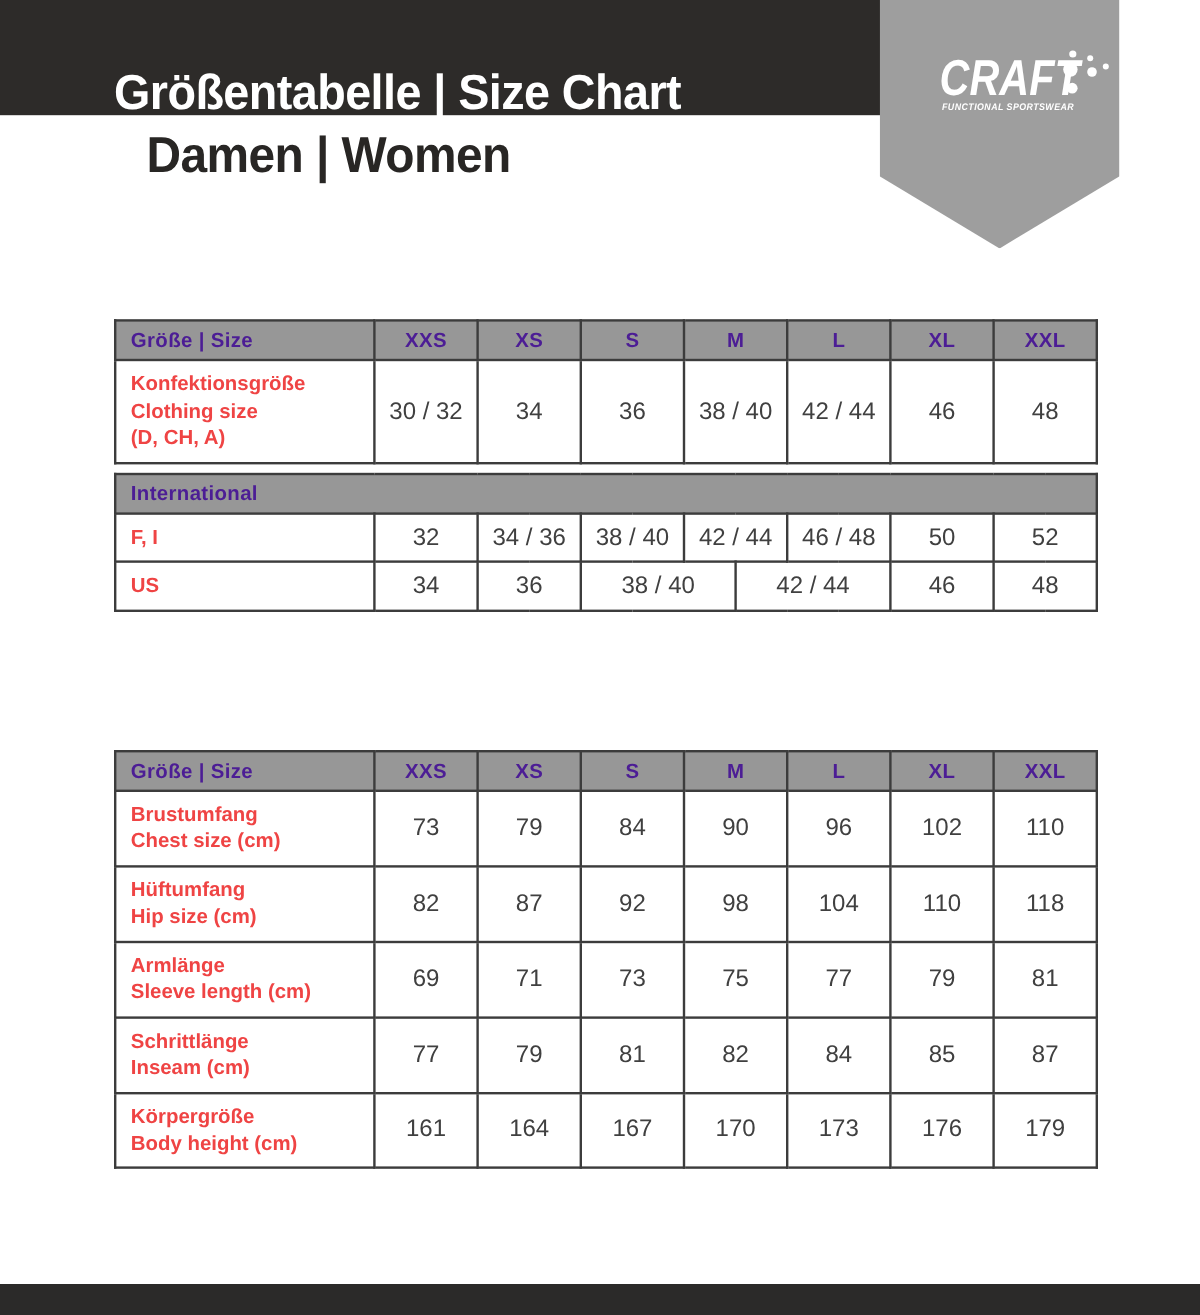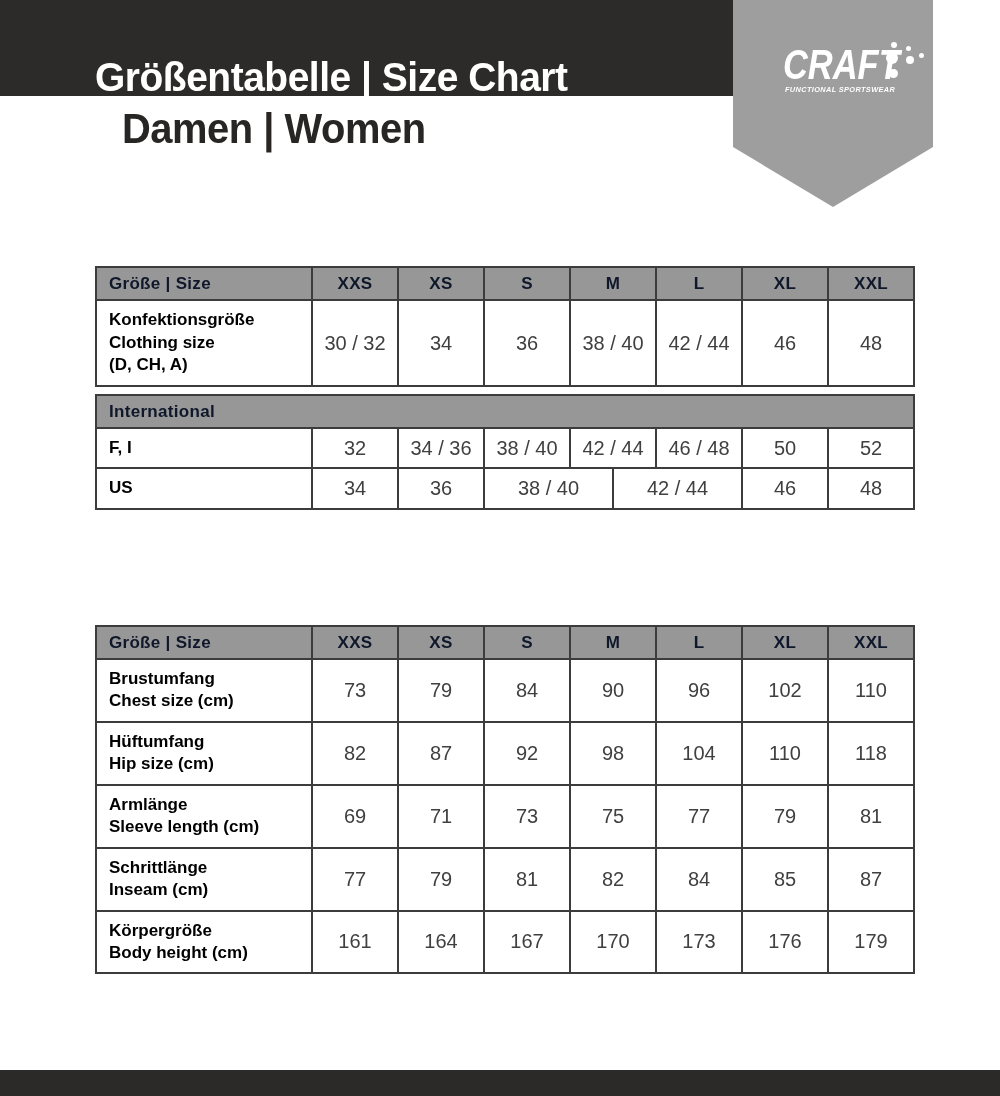--- a/index.html
+++ b/index.html
@@ -57,28 +57,28 @@
   .d5 { left:25px; top:14px; width:8px;  height:8px; }
   .d6 { left:38px; top:11px; width:5px;  height:5px; }
 
   
   table {
     position:absolute; left:95px; border-collapse:collapse; table-layout:fixed;
     font-family:"Liberation Sans", sans-serif;
   }
   td, th { border:2px solid #3c3c3c; vertical-align:middle; }
   .gray-h {
-    background:#979797; color:#0f172a; font-weight:bold; font-size:17px;
+    background:#979797; color:#4c1d95; font-weight:bold; font-size:17px;
     letter-spacing:0.3px;
   }
   th.size-h { text-align:center;margin-left:40px; }
   th.corner, td.bar-label { text-align:left; padding-left:12px; }
   td.label-cell {
     text-align:left; padding:8px 12px; font-weight:bold; font-size:17px;
-    color:#000000; line-height:1.32; background:#ffffff;
+    color:#ef4444; line-height:1.32; background:#ffffff;
   }
   td.val {
     text-align:center; font-size:20px; color:#404040; background:#ffffff;
     font-weight:normal;
   }
   #clothing-table     { top:266px; }
   #international-table{ top:394px; }
   #measurements-table { top:625px; }
   #clothing-table tr.head-row,
   #measurements-table tr.head-row,

